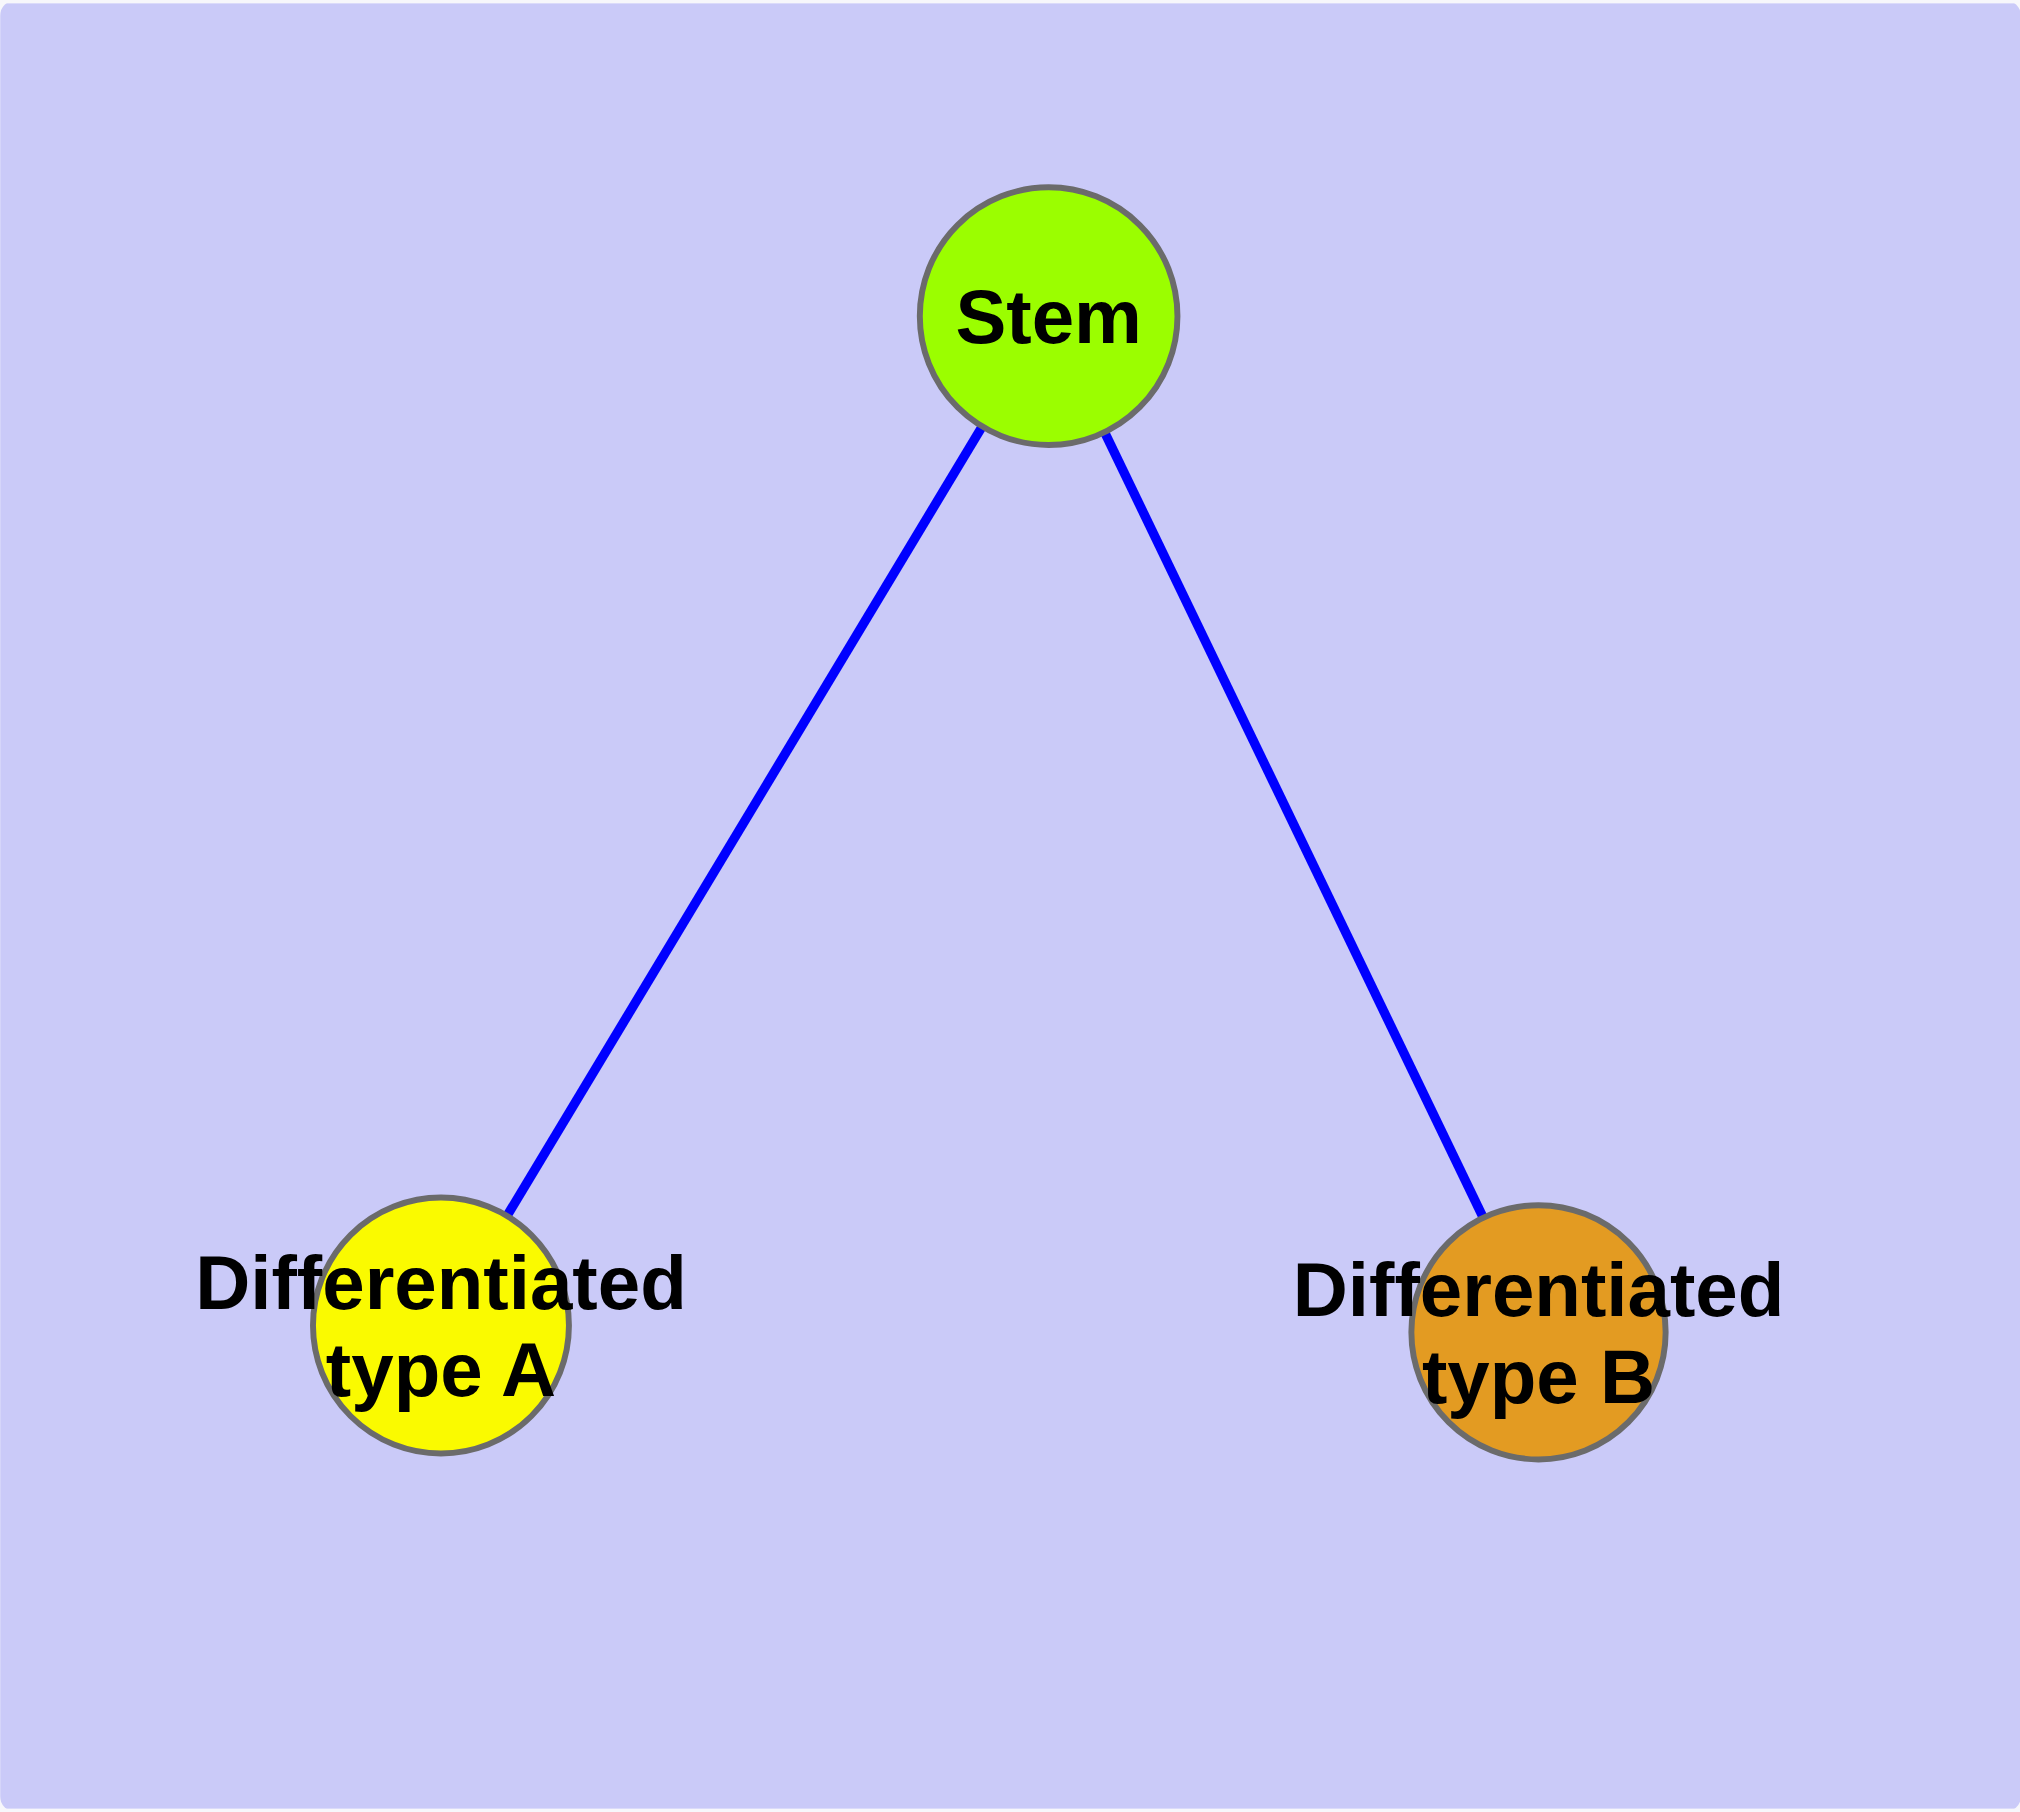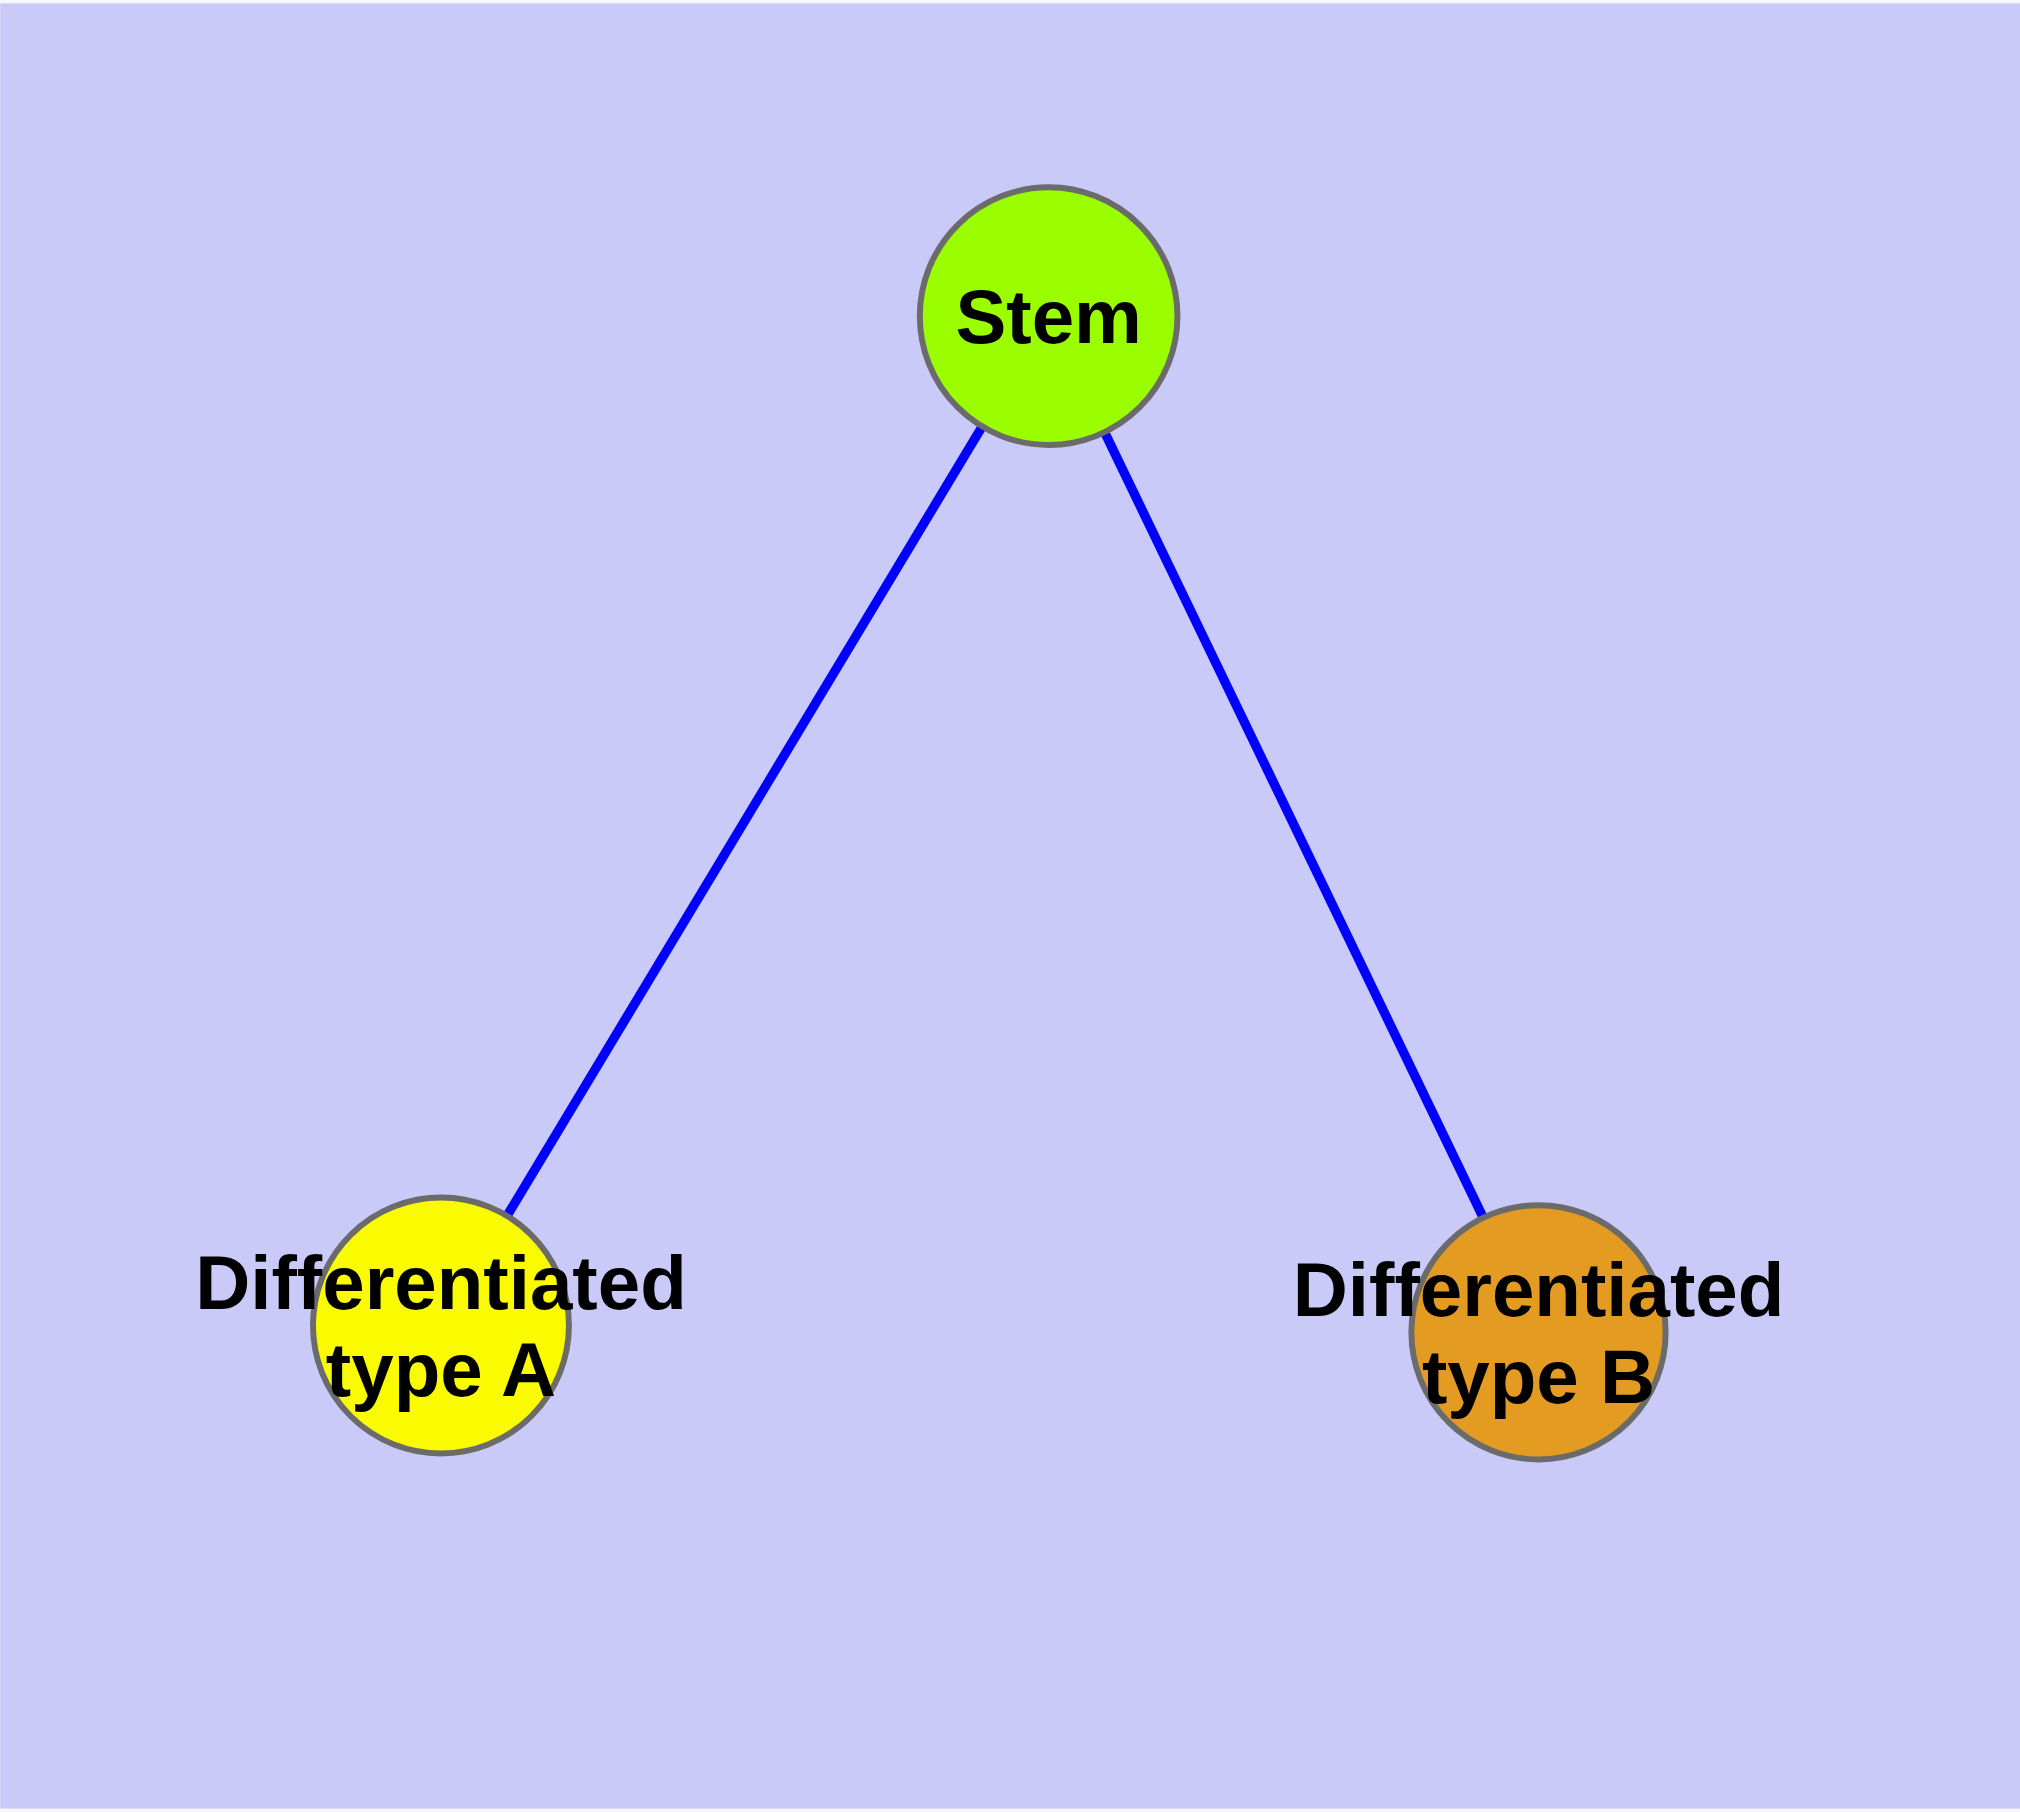--- a/index.html
+++ b/index.html
@@ -4,20 +4,21 @@
 <style>
   html, body {
     margin: 0;
     padding: 0;
     background: #F7F7FB;
   }
   .stage {
     width: 2021px;
     height: 1812px;
     overflow: hidden;
+    border-radius: 16px;
   }
   svg {
     display: block;
     width: 2021px;
     height: 1812px;
   }
   svg text {
     font-family: "Liberation Sans", sans-serif;
     font-weight: 700;
   }

